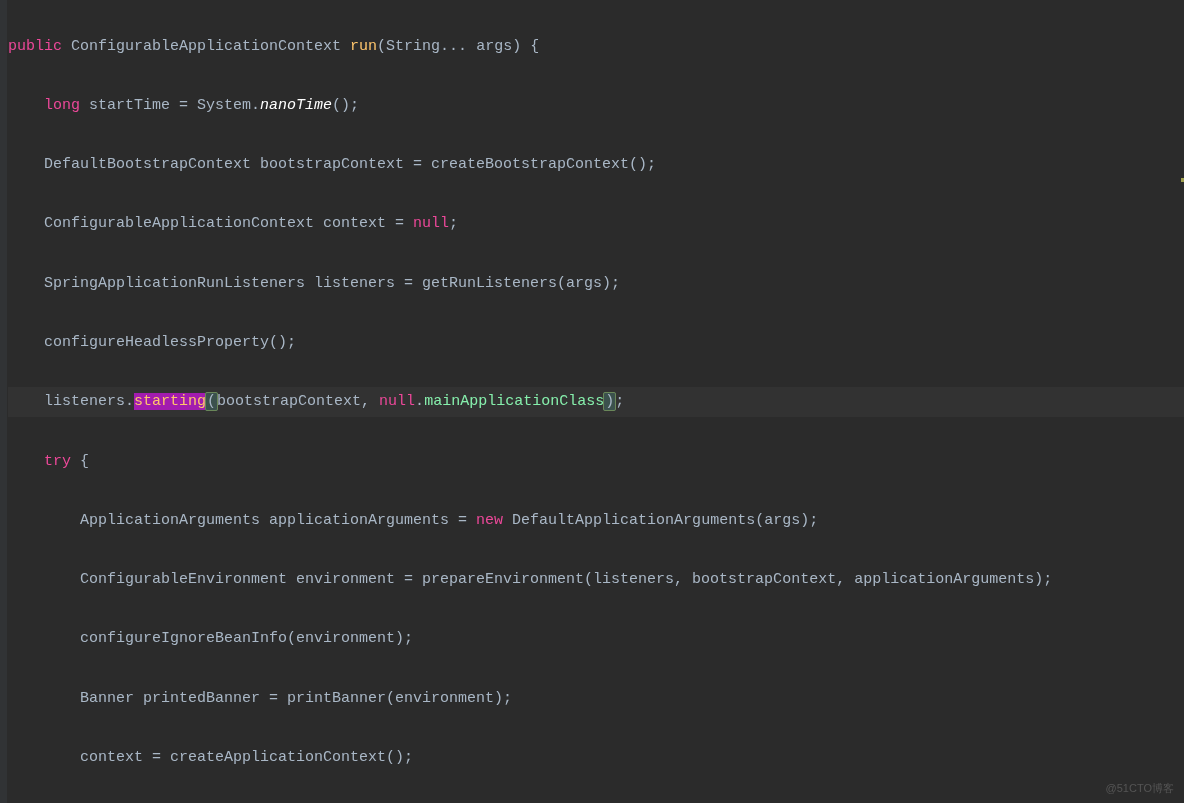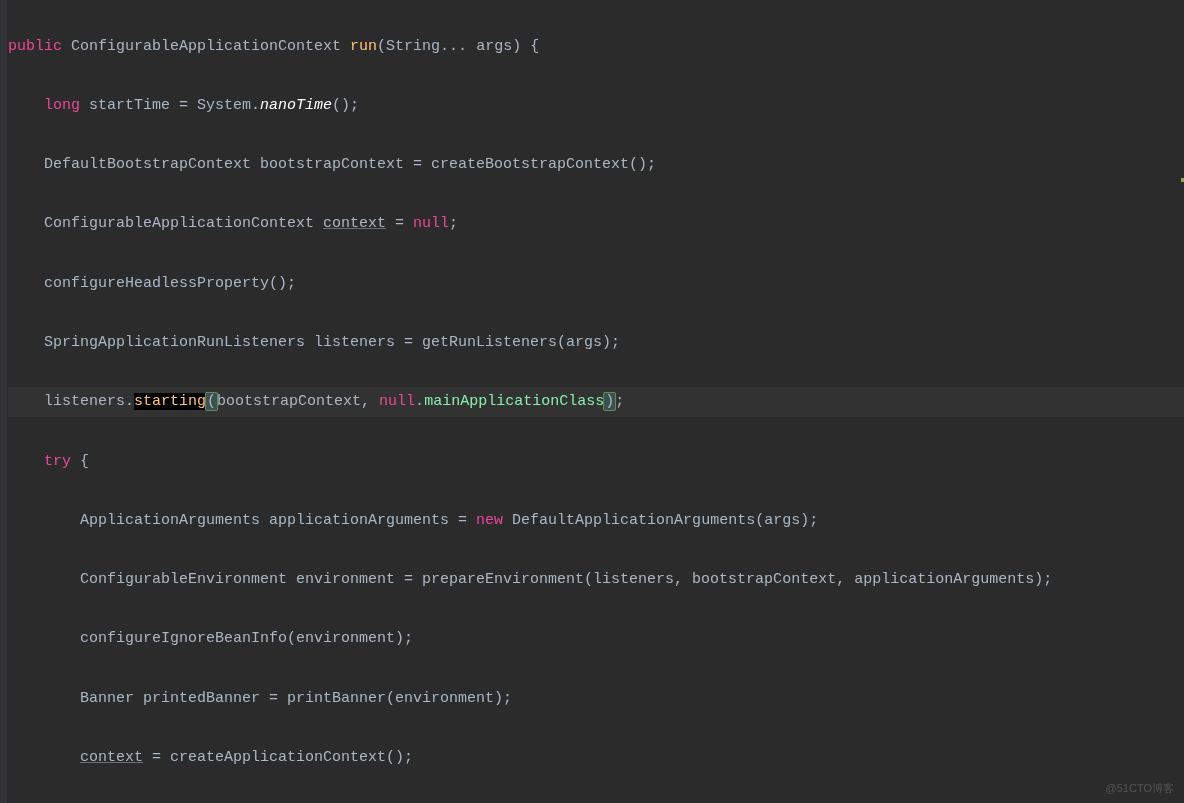--- a/index.html
+++ b/index.html
@@ -24,23 +24,23 @@
     position: relative;
   }
   .highlight-line {
     background: #323232;
     width: 100%;
   }
   .kw { color: #ec4899; }
   .method-y { color: #ffc66d; }
   .field { color: #86efac; }
   .it { font-style: italic; color: #ffffff; }
-  .underline { text-decoration: underline; text-decoration-color: #6e6e6e; }
+  .underline { text-decoration-color: #6e6e6e; }
   .paren-hl { background: #3b514d; border: 1px solid #6a8759; border-radius: 2px; padding: 0 1px; margin: 0 -1px; }
-  .method-hl { background: #000000; margin-top: 40px; }
+  .method-hl { background: #a21caf; margin-top: 40px; }
   .watermark {
     position: absolute;
     bottom: 0;
     right: 10px;
     font-size: 11px;
     color: #555;
     font-family: Liberation Sans, sans-serif;
   }
   .gutter {
     position: absolute;
@@ -67,22 +67,22 @@
 <div class="gutter"></div>
 <div class="right-strip">
   <div class="marker m1"></div>
 </div>
 
 <div class="code-container">
 <div class="line"><span class="kw">public</span> <span>ConfigurableApplicationContext</span> <span class="method-y">run</span><span>(String... args) {</span></div>
 <div class="line">    <span class="kw">long</span><span> startTime = System.</span><span class="it">nanoTime</span><span>();</span></div>
 <div class="line"><span>    DefaultBootstrapContext bootstrapContext = createBootstrapContext();</span></div>
 <div class="line"><span>    ConfigurableApplicationContext </span><span class="underline">context</span><span> = </span><span class="kw">null</span><span>;</span></div>
+<div class="line"><span>    SpringApplicationRunListeners listeners = getRunListeners(args);</span></div>
 <div class="line"><span>    configureHeadlessProperty();</span></div>
-<div class="line"><span>    SpringApplicationRunListeners listeners = getRunListeners(args);</span></div>
 <div class="line highlight-line"><span>    listeners.</span><span class="method-y method-hl">starting</span><span class="paren-hl">(</span><span>bootstrapContext, </span><span class="kw">null</span><span>.</span><span class="field">mainApplicationClass</span><span class="paren-hl">)</span><span>;</span></div>
 <div class="line">    <span class="kw">try</span><span> {</span></div>
 <div class="line"><span>        ApplicationArguments applicationArguments = </span><span class="kw">new</span><span> DefaultApplicationArguments(args);</span></div>
 <div class="line"><span>        ConfigurableEnvironment environment = prepareEnvironment(listeners, bootstrapContext, applicationArguments);</span></div>
 <div class="line"><span>        configureIgnoreBeanInfo(environment);</span></div>
 <div class="line"><span>        Banner printedBanner = printBanner(environment);</span></div>
 <div class="line"><span>        </span><span class="underline">context</span><span> = createApplicationContext();</span></div>
 <div class="line"></div>
 
 

